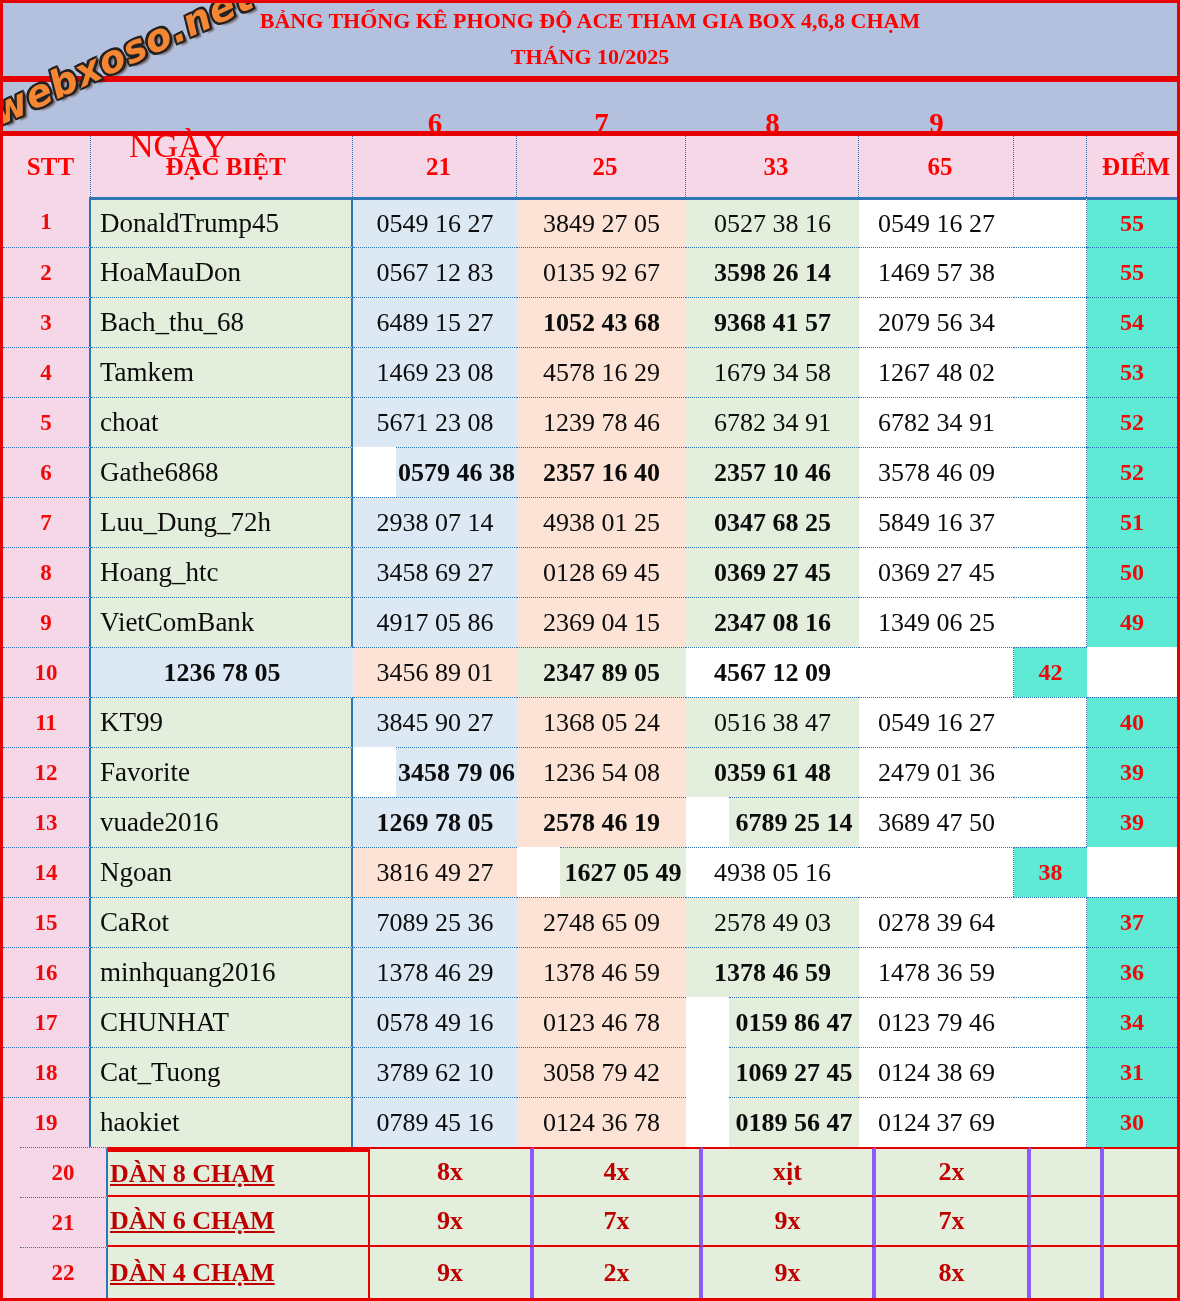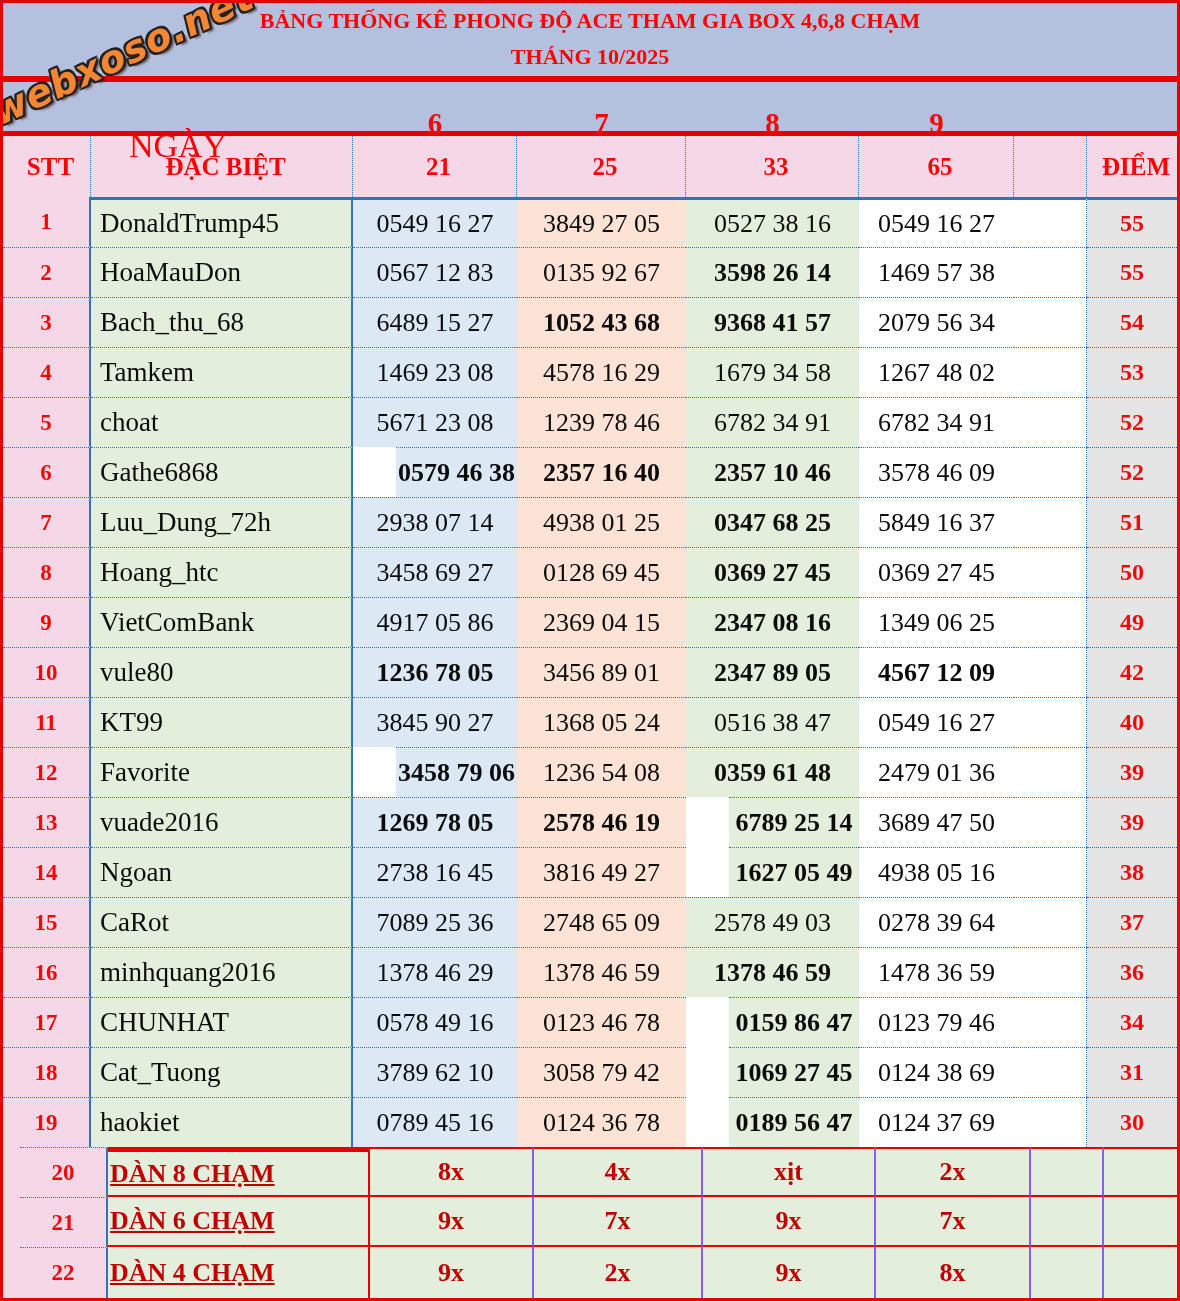--- a/index.html
+++ b/index.html
@@ -42,38 +42,38 @@
     display:flex;align-items:center;justify-content:center;
     font-size:26px;color:#0c0c0c;overflow:hidden;white-space:nowrap;
   }
   .d-row .c-stt{background:#f6d7e7;color:#ee0a0a;font-weight:bold;font-size:23px;border-right:2px solid #2e75b6;}
   .d-row .c-name{background:#e3eedc;justify-content:flex-start;padding-left:9px;font-size:27px;border-right:2px solid #2e75b6;}
   .d-row .c-v0{background:#dce9f5;}
   .d-row .c-v1{background:#fce3d5;}
   .d-row .c-v2{background:#e3eedc;}
   .d-row .c-v3{background:#ffffff;}
   .d-row .c-blank{background:#ffffff;border-right:1px dotted #2e75b6;}
-  .d-row .c-diem{background:#e5e5e5;color:#ee0a0a;font-weight:bold;font-size:24px;}
+  .d-row .c-diem{background:#5eead4;color:#ee0a0a;font-weight:bold;font-size:24px;}
   .d-row + .d-row .cell{border-top:1px dotted #2e75b6;}
   .d-row.first .cell{border-top:3px solid #2e75b6;}
   .d-row.first .c-stt{border-top:none;}
   .val-b{color:#2272b9;font-weight:bold;text-align:center;}
   .val-r{color:#ee1111;font-weight:bold;margin-left:43px;}
   
   .danbody{background:#f6d7e7;}
   .dan-row{height:50px;margin-left:17px;}
   .dan-row:last-child{height:51px;}
   .dan-row .cell{
     box-sizing:border-box;height:100%;
     display:flex;align-items:center;justify-content:center;
     background:#e3eedc;color:#c00000;font-weight:bold;font-size:26px;white-space:nowrap;
   }
   .dan-row .c-stt{background:#f6d7e7;color:#ee0a0a;font-size:23px;border-right:2px solid #2e75b6;border-top:1px dotted #2e75b6;}
   .dan-row .c-label{justify-content:flex-start;padding-left:2px;border-right:2px solid #e60000;text-decoration:underline;}
-  .dan-row .c-val, .dan-row .c-empty{border-right:2px solid #8b5cf6;}
+  .dan-row .c-val, .dan-row .c-empty{border-right:4px solid #8b5cf6;}
   .dan-row .cell:last-child{border-right:none;}
   .dan-row .c-label,.dan-row .c-val,.dan-row .c-empty{border-bottom:2px solid #e60000;}
   .dan-row:last-child .c-label,.dan-row:last-child .c-val,.dan-row:last-child .c-empty{border-bottom:none;}
   .dan-row.firstdan .c-label{border-top:5px solid #e60000;}
   .dan-row.firstdan .c-val,.dan-row.firstdan .c-empty{border-top:2px solid #e60000;}
   
   .watermark{
     position:absolute;left:-22px;top:30px;width:280px;
     text-align:center;z-index:5;pointer-events:none;
     transform:rotate(-25deg);
@@ -209,21 +209,20 @@
         <div class="cell c-name">VietComBank</div>
         <div class="cell c-v0">4917 05 86</div>
         <div class="cell c-v1">2369 04 15</div>
         <div class="cell c-v2 val-b">2347 08 16</div>
         <div class="cell c-v3">1349 06 25</div>
         <div class="cell c-blank"></div>
         <div class="cell c-diem">49</div>
       </div>
       <div class="d-row grid">
         <div class="cell c-stt">10</div>
-        <div class="cell c-name">vule80</div>
         <div class="cell c-v0 val-b">1236 78 05</div>
         <div class="cell c-v1">3456 89 01</div>
         <div class="cell c-v2 val-b">2347 89 05</div>
         <div class="cell c-v3 val-b">4567 12 09</div>
         <div class="cell c-blank"></div>
         <div class="cell c-diem">42</div>
       </div>
       <div class="d-row grid">
         <div class="cell c-stt">11</div>
         <div class="cell c-name">KT99</div>
@@ -250,21 +249,20 @@
         <div class="cell c-v0 val-b">1269 78 05</div>
         <div class="cell c-v1 val-b">2578 46 19</div>
         <div class="cell c-v2 val-r">6789 25 14</div>
         <div class="cell c-v3">3689 47 50</div>
         <div class="cell c-blank"></div>
         <div class="cell c-diem">39</div>
       </div>
       <div class="d-row grid">
         <div class="cell c-stt">14</div>
         <div class="cell c-name">Ngoan</div>
-        <div class="cell c-v0">2738 16 45</div>
         <div class="cell c-v1">3816 49 27</div>
         <div class="cell c-v2 val-r">1627 05 49</div>
         <div class="cell c-v3">4938 05 16</div>
         <div class="cell c-blank"></div>
         <div class="cell c-diem">38</div>
       </div>
       <div class="d-row grid">
         <div class="cell c-stt">15</div>
         <div class="cell c-name">CaRot</div>
         <div class="cell c-v0">7089 25 36</div>

